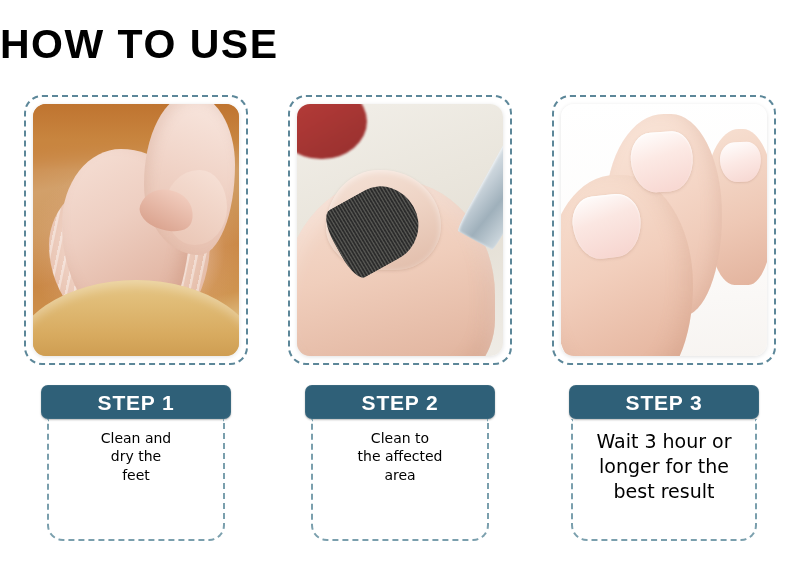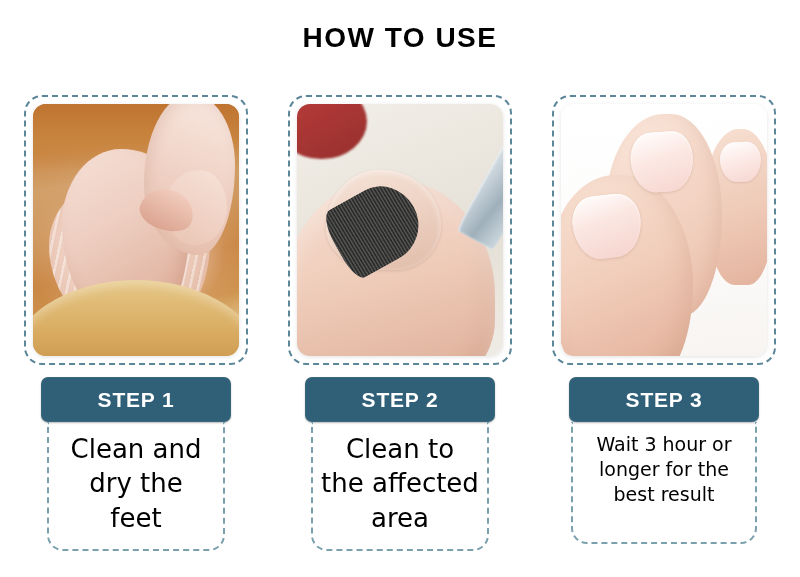--- a/index.html
+++ b/index.html
@@ -18,24 +18,23 @@
     height: 577px;
     background: #ffffff;
   }
 
   
   .title {
     position: absolute;
     top: 24px;
     left: 0;
     width: 800px;
-    text-align: center;
     font-family: "Liberation Sans", sans-serif;
     font-weight: bold;
-    font-size: 28px;
+    font-size: 41px;
     letter-spacing: 1.5px;
     color: #000000;
     line-height: 1;
   }
 
   
   .steps {
     position: absolute;
     top: 95px;
     left: 24px;
@@ -276,23 +275,23 @@
     width: 20%;
     height: 16%;
     border-radius: 36% 34% 42% 42% / 44% 44% 56% 56%;
     background: linear-gradient(165deg, #ffffff 0%, #fce9e5 48%, #f6d6d0 100%);
     box-shadow: 0 1px 2px rgba(170,125,110,0.28);
     transform: rotate(-2deg);
   }
 
   
   .badge {
-    margin-top: 12px;
+    margin-top: 20px;
     width: 190px;
-    height: 45px;
+    height: 34px;
     background: #2f6078;
     border-radius: 7px;
     display: flex;
     align-items: center;
     justify-content: center;
     box-shadow: 0 1px 2px rgba(0,0,0,0.28), inset 0 0 0 1px rgba(255,255,255,0.05);
   }
   .badge-label {
     color: #ffffff;
     font-family: "Liberation Sans", sans-serif;
@@ -309,21 +308,21 @@
     border: 2px dashed #7a9fad;
     border-top: none;
     border-radius: 0 0 16px 16px;
     padding: 10px 6px 14px;
     display: flex;
     align-items: flex-start;
     justify-content: center;
   }
   .caption-text {
     font-family: "DejaVu Sans", sans-serif;
-    font-size: 26px;
+    font-size: 14px;
     line-height: 1.32;
     color: #000000;
     text-align: center;
     white-space: pre-line;
   }
   .step-3 .caption-box { width: 186px; }
   .step-3 .caption-text { font-size: 19px; }
 </style>
 </head>
 <body>

